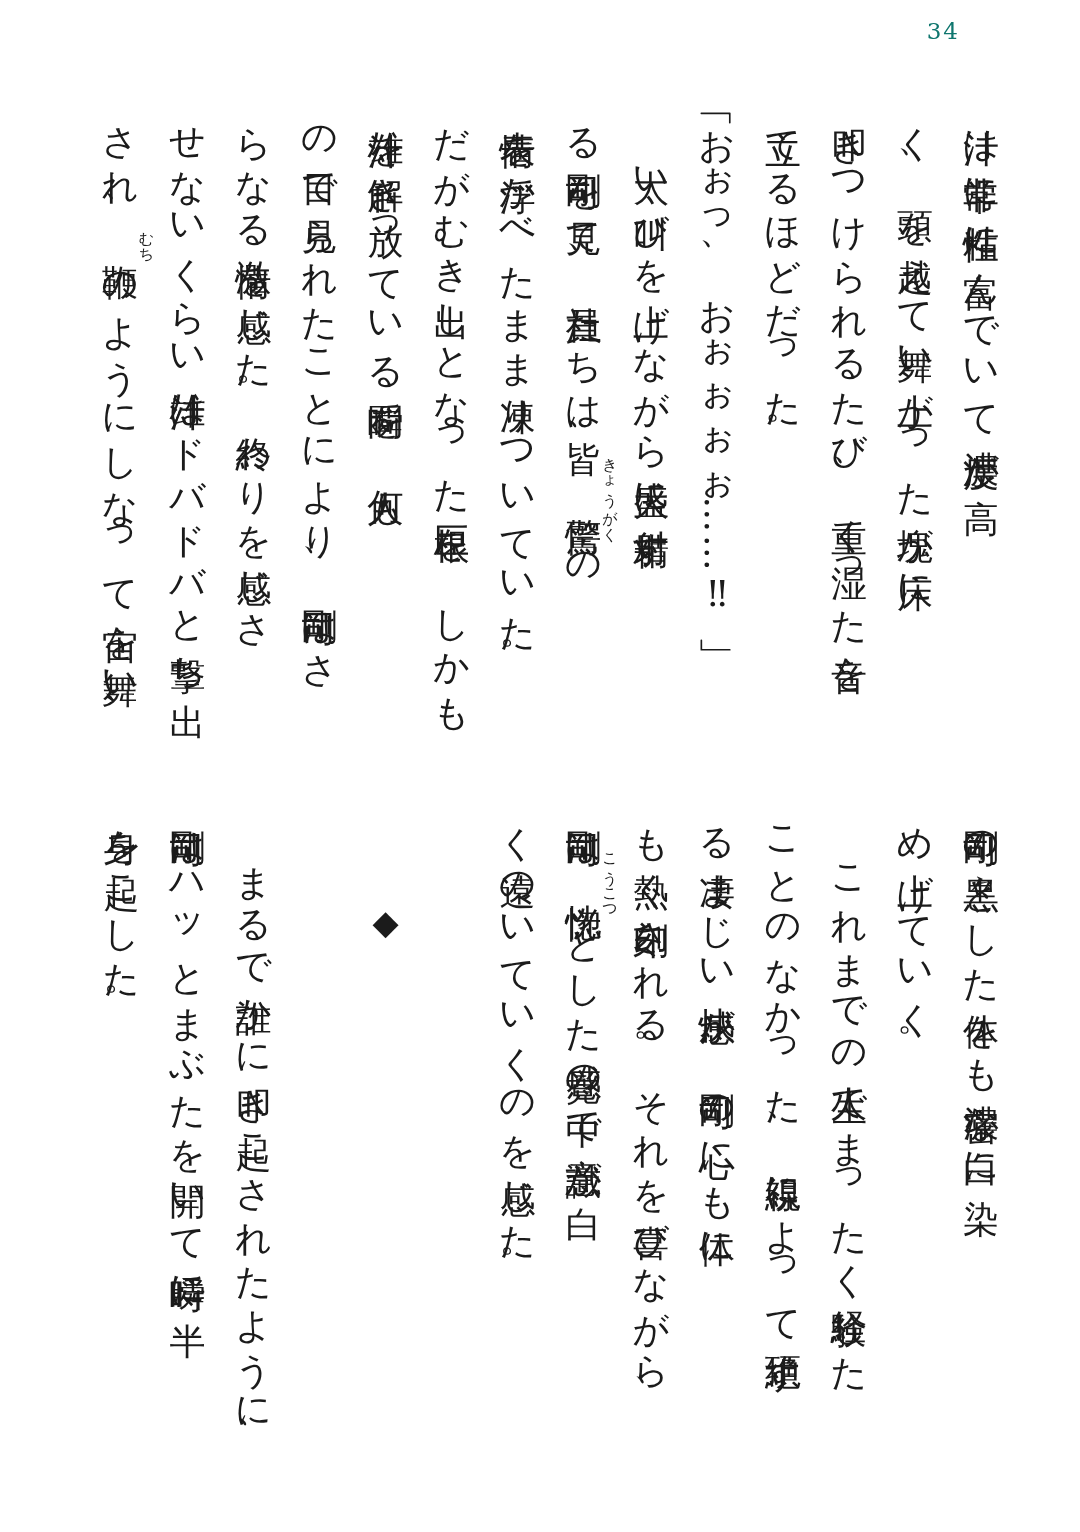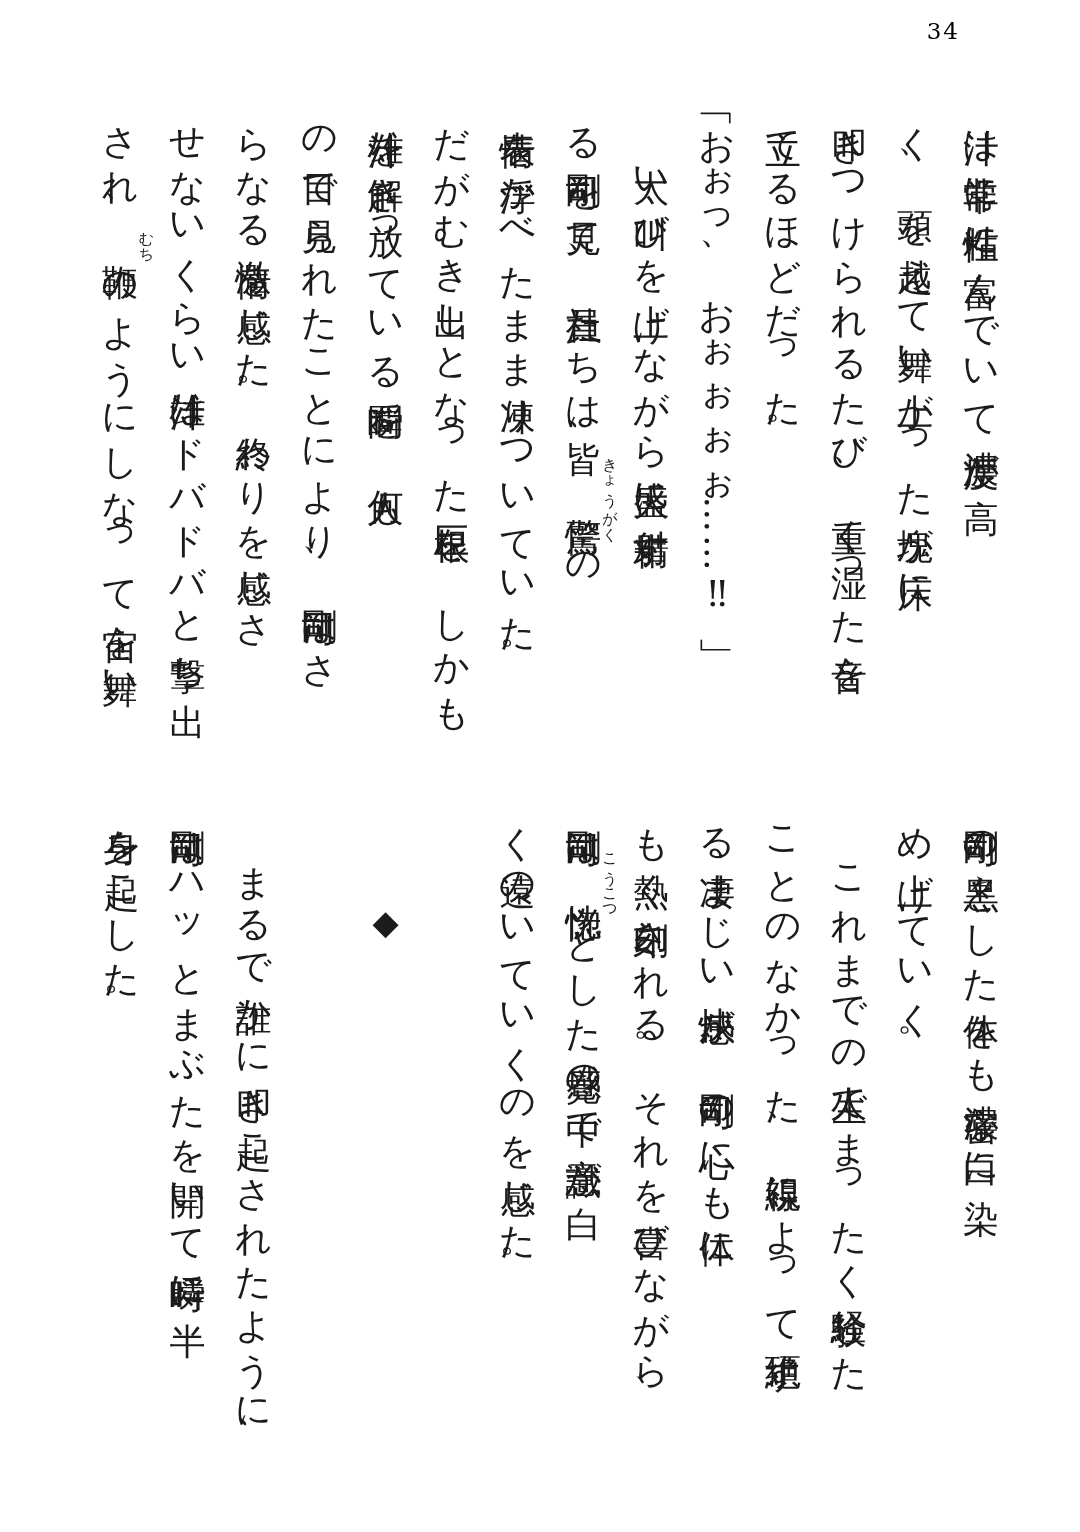--- a/index.html
+++ b/index.html
@@ -16,21 +16,21 @@
     color: #1b1b1b;
     font-family: "DejaVu Serif", "Liberation Serif", serif;
     overflow: hidden;
   }
   .page-num {
     position: absolute;
     top: 18px;
     right: 120px;
     font-size: 23px;
     letter-spacing: 2px;
-    color: #000000;
+    color: #0f766e;
   }
   .band {
     position: absolute;
     right: 66px;
     width: 924px;
     height: 672px;
     writing-mode: vertical-rl;
     text-orientation: mixed;
     overflow: visible;
   }

